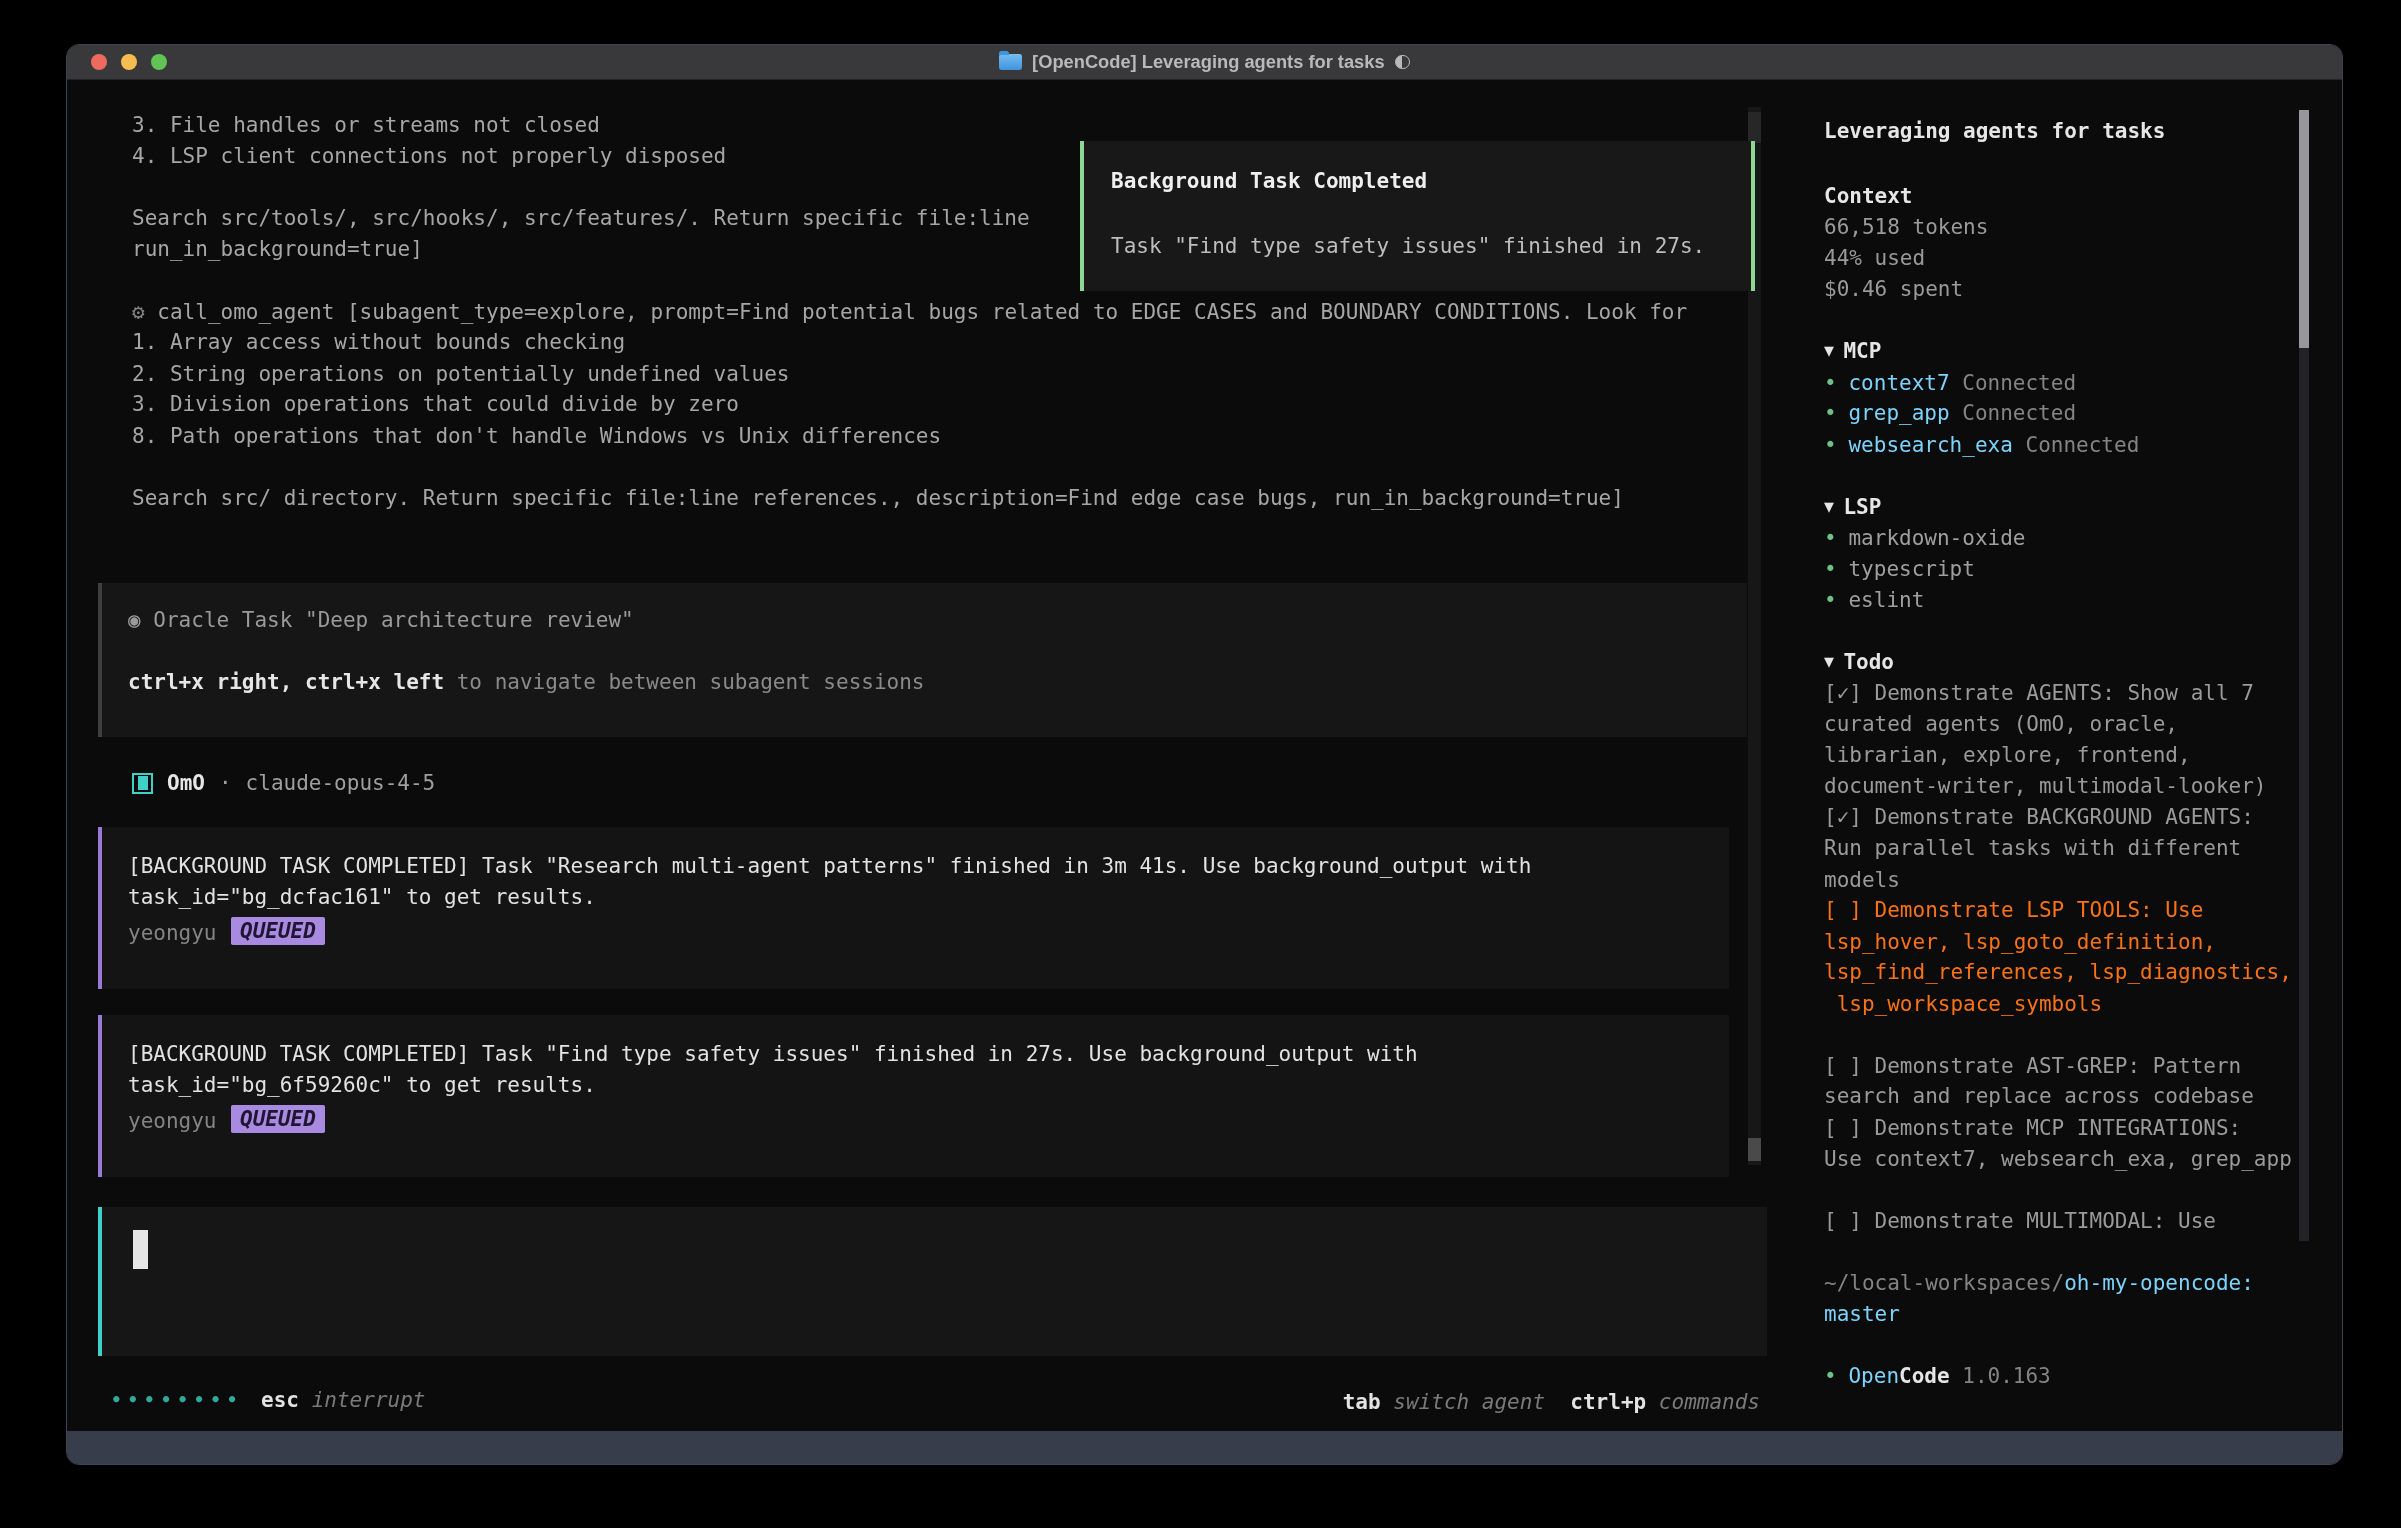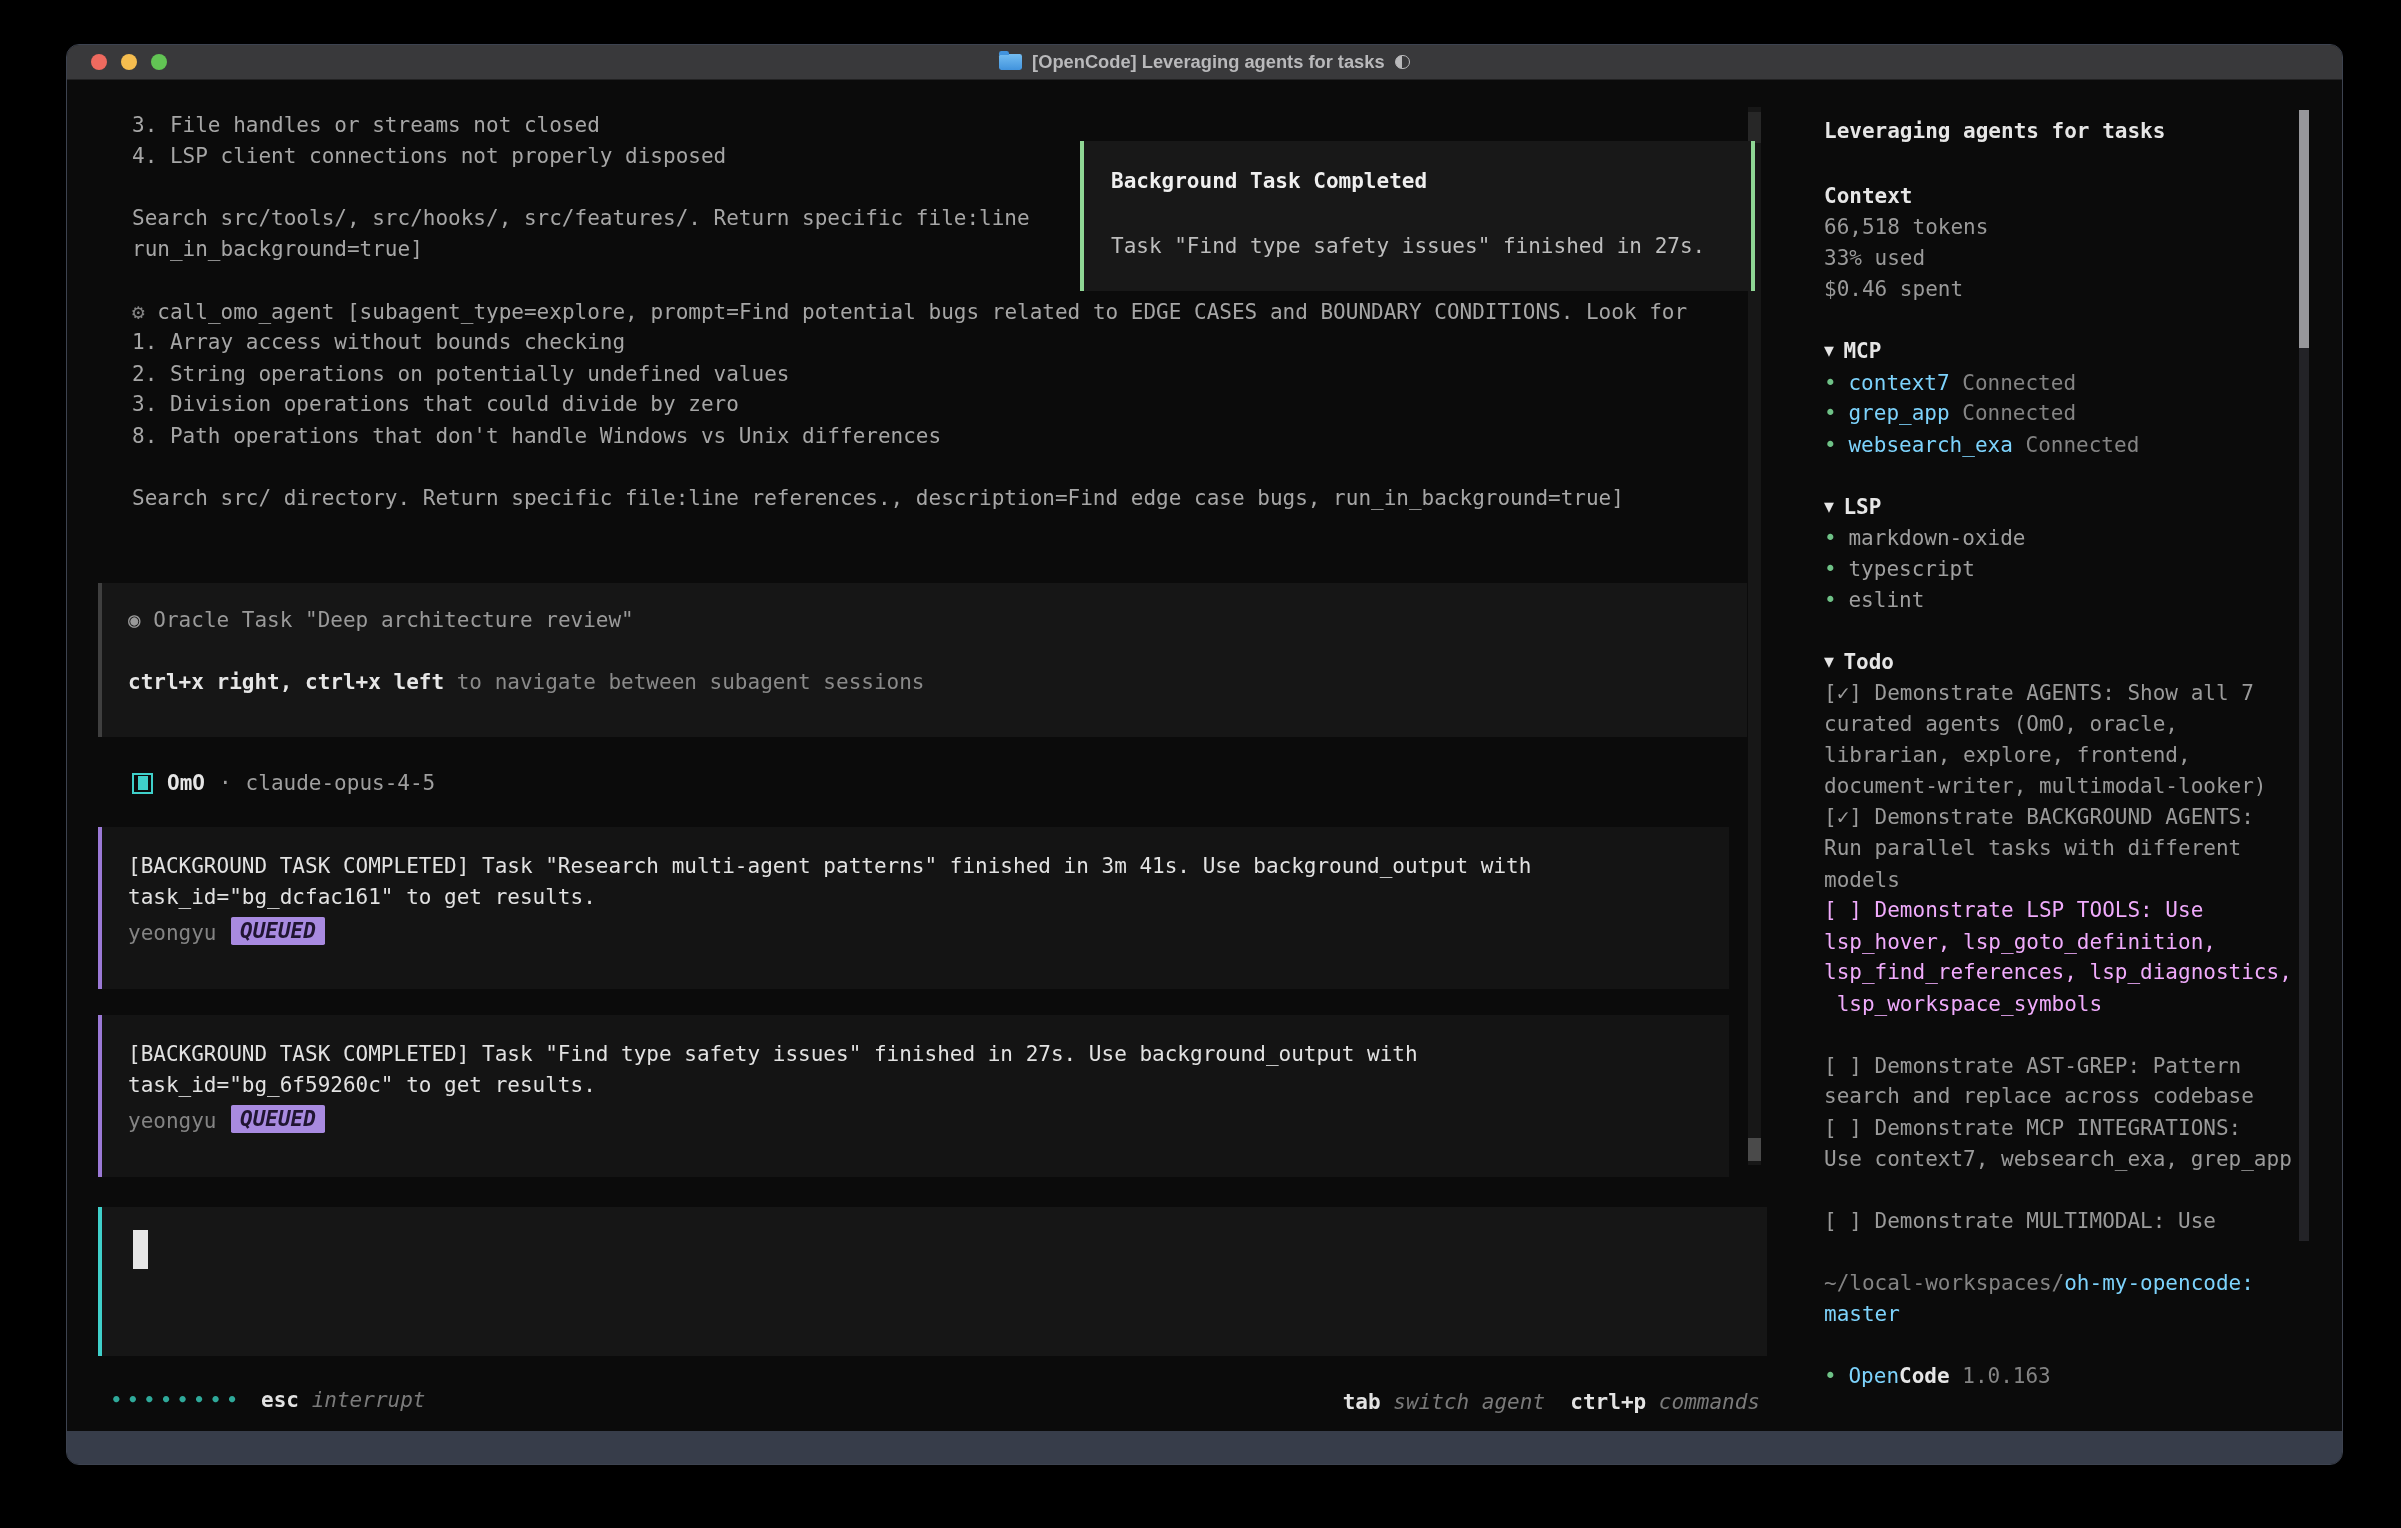--- a/index.html
+++ b/index.html
@@ -20,21 +20,21 @@
           border-radius:2.4px;}
   .folder::before{content:"";position:absolute;top:-3.5px;left:0;width:10px;height:4.7px;
           background:#4193dd;border-radius:2.4px 2.4px 0 0;}
   .halfc{width:14.8px;height:14.8px;box-sizing:border-box;border-radius:50%;border:1.8px solid #b9b9bb;
          background:linear-gradient(90deg,#b9b9bb 0 50%,transparent 50% 100%);}
   
   .ml{position:absolute;left:65px;color:#a6a6a6;white-space:pre;line-height:1.15;}
   .sl{position:absolute;left:1757px;color:#9a9a9a;white-space:pre;line-height:1.15;}
   .b{font-weight:bold;color:#e6e6e6;}
   .dim{color:#848484;} .gray{color:#9f9f9f;} .white{color:#7dd3fc;}
-  .green{color:#f0abfc;}
+  .green{color:#f97316;}
   .arrow{color:#e6e6e6;font-size:16.5px;margin-right:9.5px;vertical-align:1.8px;}
   .blt{color:#6fc287;margin-right:11.8px;}
   
   .notif{position:absolute;left:1013px;top:96px;width:675px;height:150px;box-sizing:border-box;
          background:#181818;border-left:4.1px solid #8fd694;border-right:4.1px solid #8fd694;z-index:6;}
   .notif .nt{position:absolute;left:27px;top:28px;color:#efefef;font-weight:bold;white-space:pre;}
   .notif .nb{position:absolute;left:27px;top:93px;color:#bdbdbd;white-space:pre;}
   
   .obox{position:absolute;left:31px;top:538px;width:1649px;height:154px;box-sizing:border-box;
         background:#161616;border-left:4.1px solid #3f3f3f;}
@@ -153,21 +153,21 @@
         <div class="nt">Background Task Completed</div>
         <div class="nb">Task "Find type safety issues" finished in 27s.</div>
       </div>
     </div>
 
     <div>
       <div class="sl b" style="top:74px">Leveraging agents for tasks</div>
 
       <div class="sl b" style="top:139px">Context</div>
       <div class="sl" style="top:170px">66,518 tokens</div>
-      <div class="sl" style="top:201px">33% used</div>
+      <div class="sl" style="top:201px">44% used</div>
       <div class="sl" style="top:232px">$0.46 spent</div>
 
       <div class="sl" style="top:294px"><span class="arrow">▼</span><span class="b">MCP</span></div>
       <div class="sl" style="top:326px"><span class="blt">•</span><span class="white">context7</span><span> </span><span class="dim">Connected</span></div>
       <div class="sl" style="top:356px"><span class="blt">•</span><span class="white">grep_app</span><span> </span><span class="dim">Connected</span></div>
       <div class="sl" style="top:388px"><span class="blt">•</span><span class="white">websearch_exa</span><span> </span><span class="dim">Connected</span></div>
 
       <div class="sl" style="top:450px"><span class="arrow">▼</span><span class="b">LSP</span></div>
       <div class="sl" style="top:481px"><span class="blt">•</span><span class="gray">markdown-oxide</span></div>
       <div class="sl" style="top:512px"><span class="blt">•</span><span class="gray">typescript</span></div>

